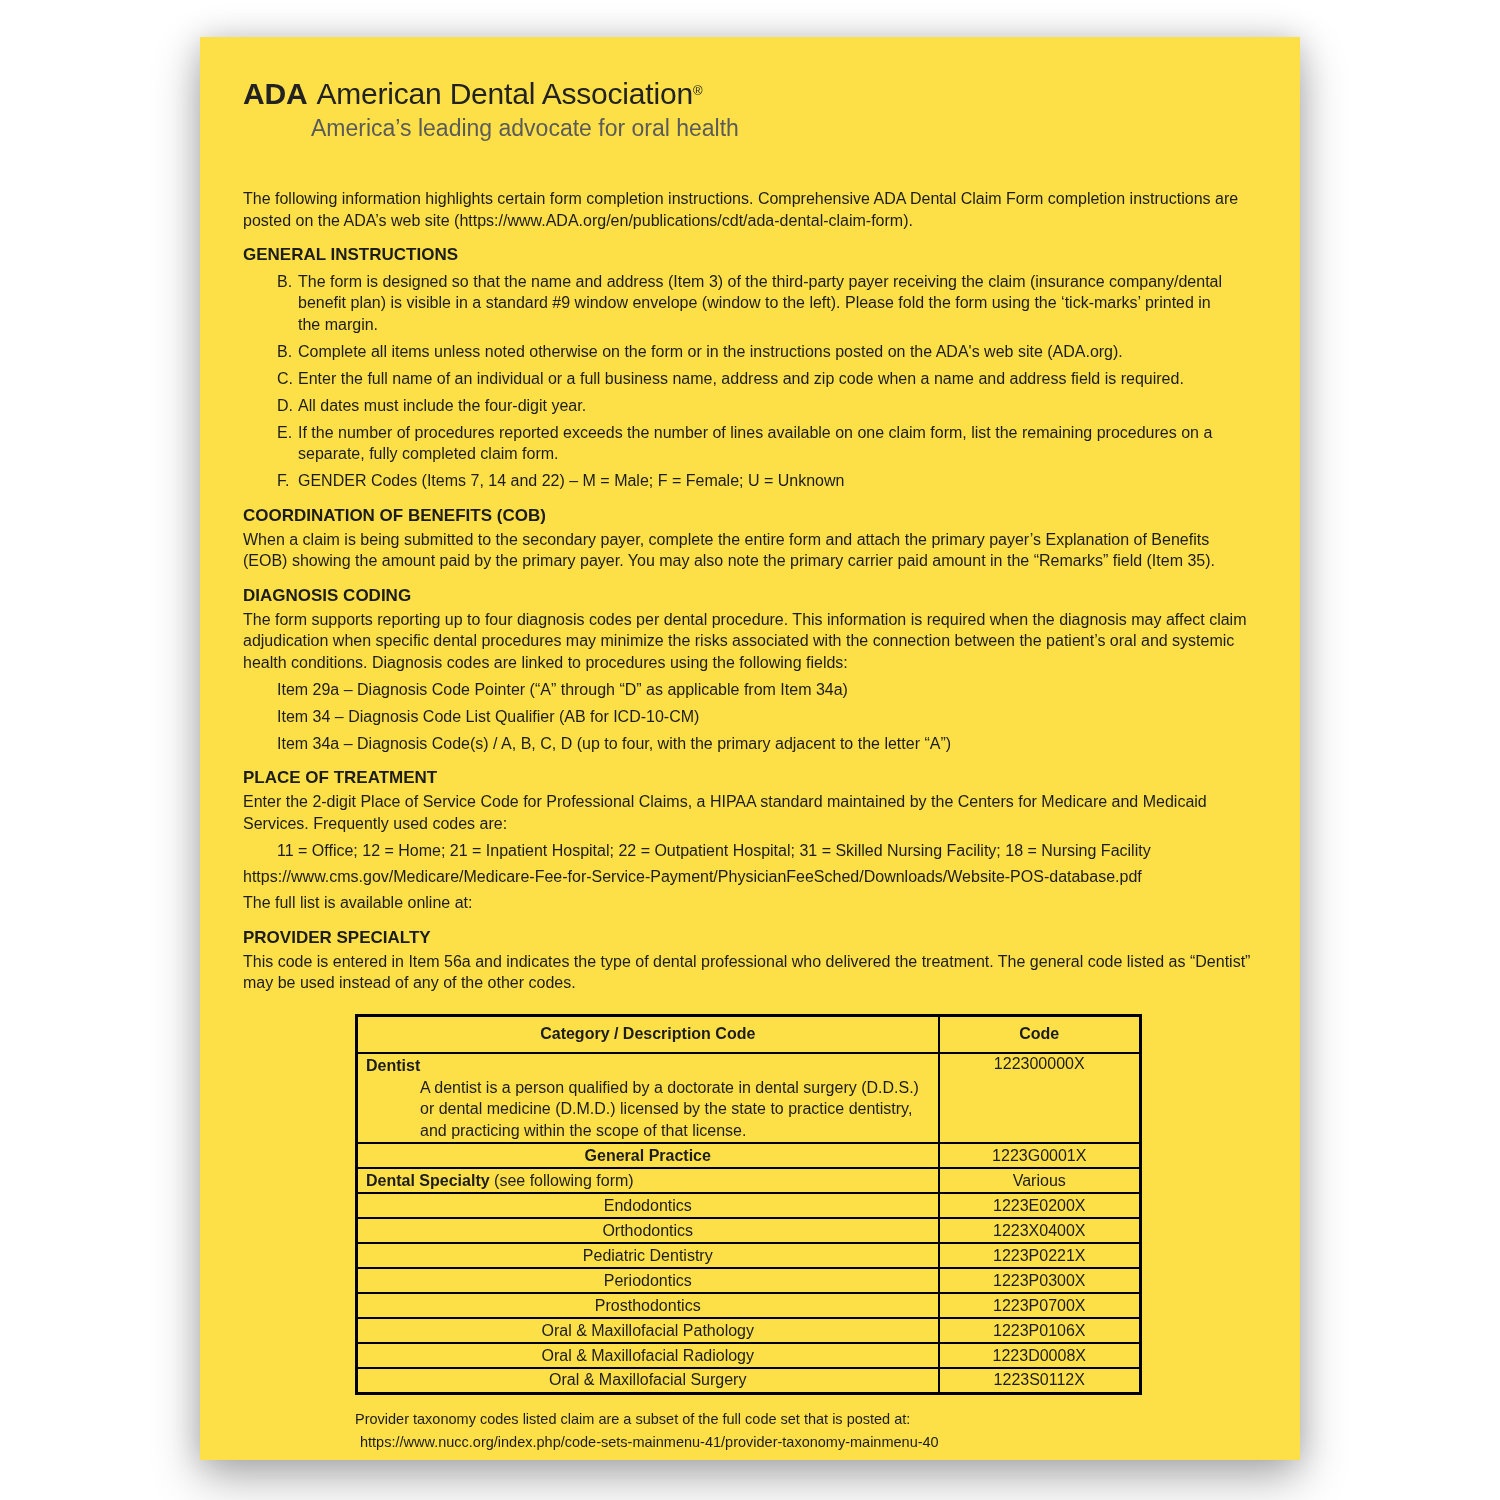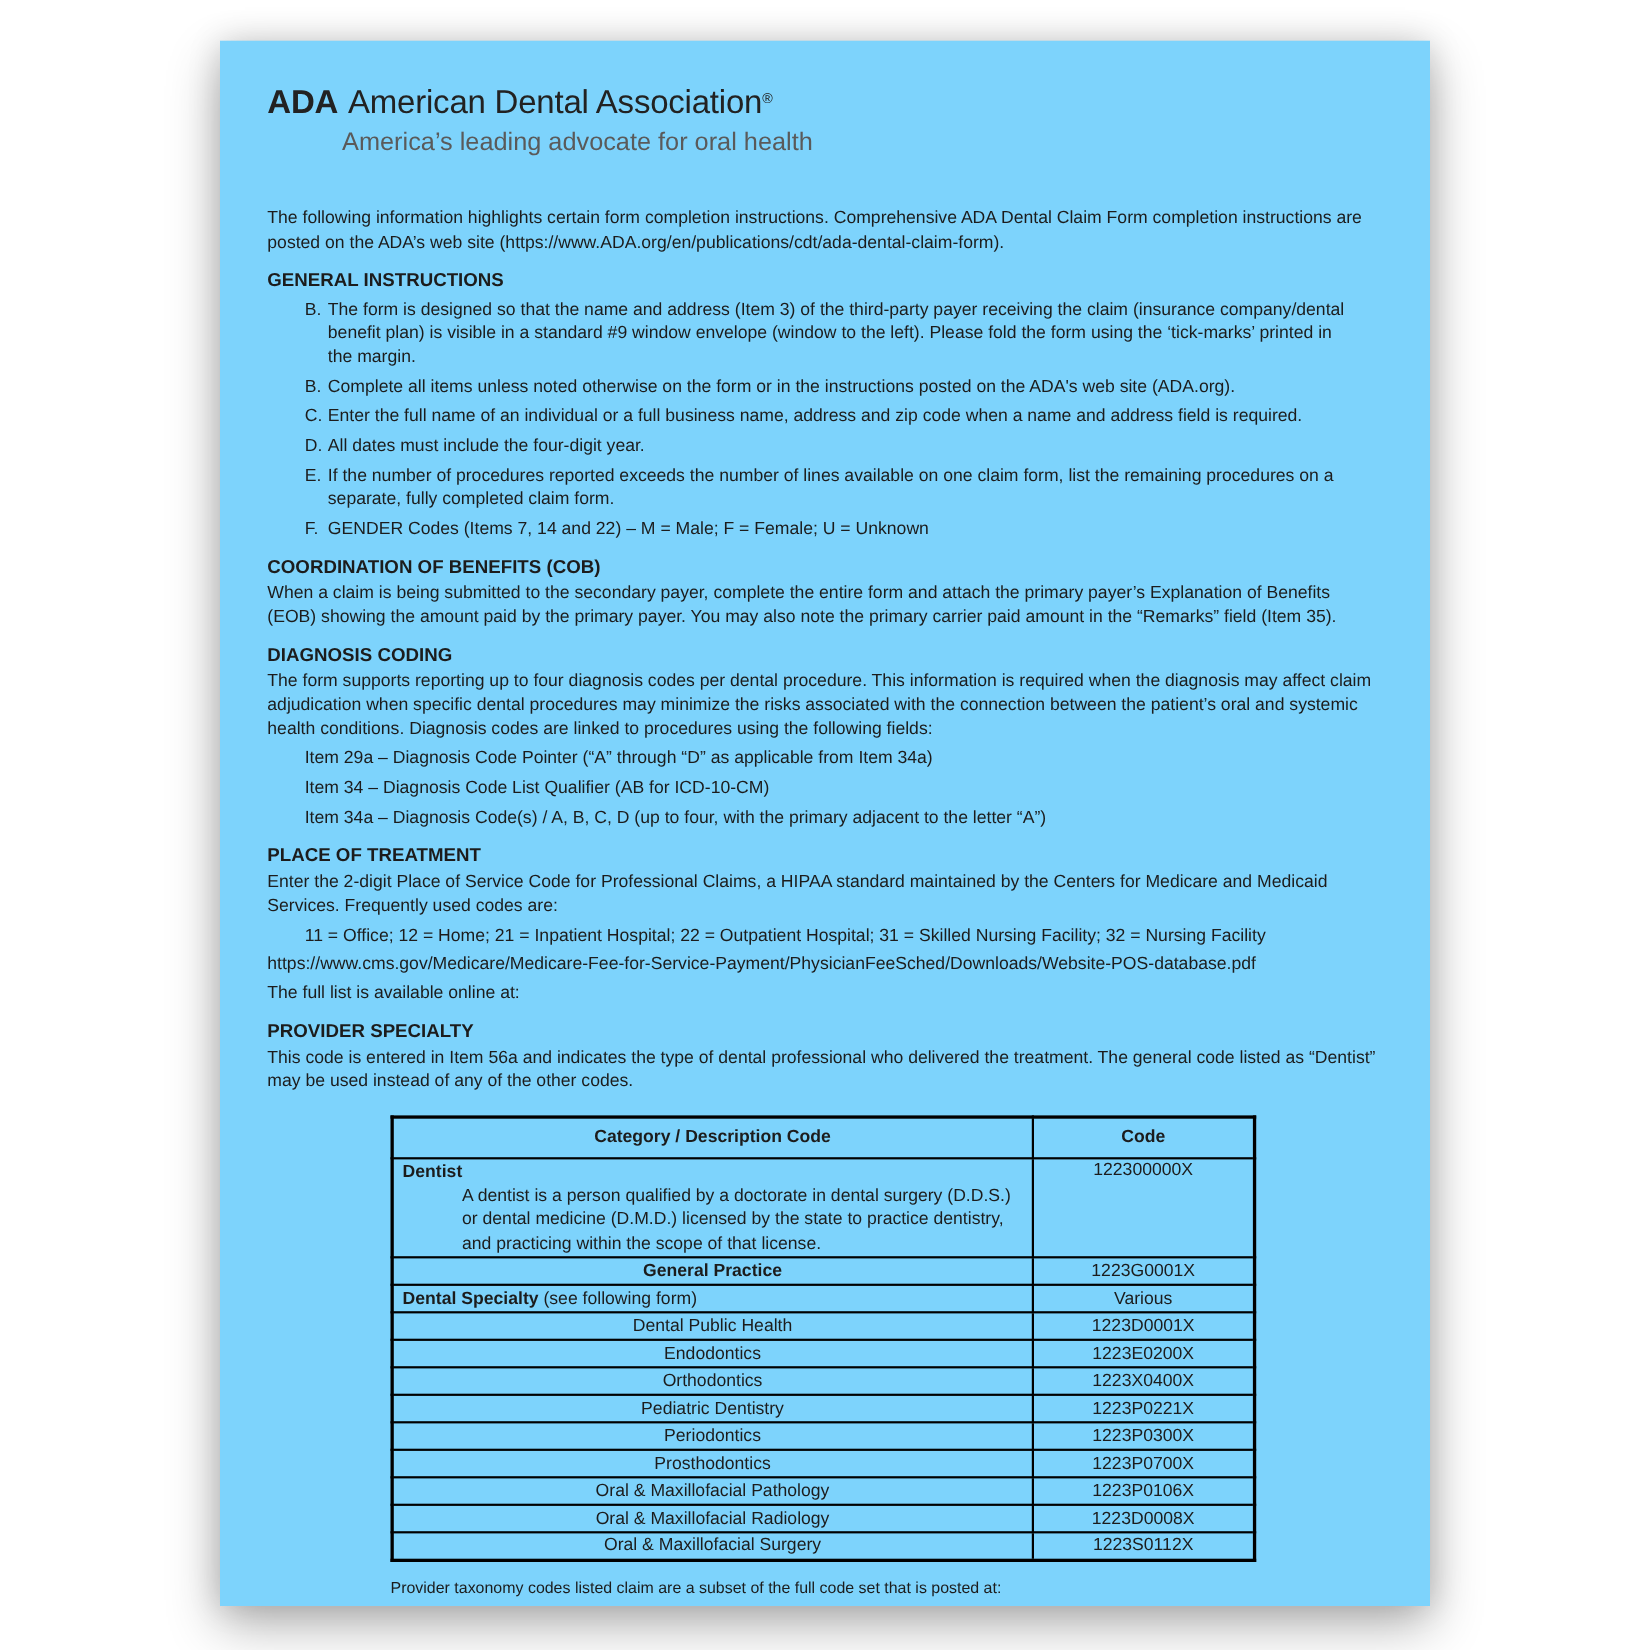--- a/index.html
+++ b/index.html
@@ -7,21 +7,21 @@
   body {
     width:1500px; height:1500px;
     background:#ffffff;
     font-family:"Liberation Sans","DejaVu Sans",sans-serif;
     color:#1c1c1c;
   }
   .page {
     position:relative;
     width:1100px; height:1423px;
     margin:37px 0 0 200px;
-    background:#7dd3fc;
+    background:#fde047;
     box-shadow: 0 18px 45px rgba(0,0,0,0.30), 0 0 28px rgba(0,0,0,0.15);
     padding:40px 42px 0 43px;
     overflow:hidden;
   }
   
   .logo-line { font-size:30px; color:#222; letter-spacing:-0.2px; white-space:nowrap; }
   .logo-abbr { font-weight:700; }
   .logo-name { font-weight:400; margin-left:9px; }
   .logo-reg { font-size:13px; vertical-align:9px; }
   .tagline { margin:4px 0 0 68px; font-size:23px; color:#5a5a5a; }
@@ -103,21 +103,21 @@
   <h2 class="sec-h">DIAGNOSIS CODING</h2>
   <p class="body-text">The form supports reporting up to four diagnosis codes per dental procedure. This information is required when the diagnosis may affect claim adjudication when specific dental procedures may minimize the risks associated with the connection between the patient’s oral and systemic health conditions. Diagnosis codes are linked to procedures using the following fields:</p>
   <div>
     <div class="sub-item">Item 29a – Diagnosis Code Pointer (“A” through “D” as applicable from Item 34a)</div>
     <div class="sub-item">Item 34 – Diagnosis Code List Qualifier (AB for ICD-10-CM)</div>
     <div class="sub-item">Item 34a – Diagnosis Code(s) / A, B, C, D (up to four, with the primary adjacent to the letter “A”)</div>
   </div>
 
   <h2 class="sec-h">PLACE OF TREATMENT</h2>
   <p class="body-text">Enter the 2-digit Place of Service Code for Professional Claims, a HIPAA standard maintained by the Centers for Medicare and Medicaid Services. Frequently used codes are:</p>
-  <div class="codes-line">11 = Office; 12 = Home; 21 = Inpatient Hospital; 22 = Outpatient Hospital; 31 = Skilled Nursing Facility; 32 = Nursing Facility</div>
+  <div class="codes-line">11 = Office; 12 = Home; 21 = Inpatient Hospital; 22 = Outpatient Hospital; 31 = Skilled Nursing Facility; 18 = Nursing Facility</div>
   <div class="plain-line">https://www.cms.gov/Medicare/Medicare-Fee-for-Service-Payment/PhysicianFeeSched/Downloads/Website-POS-database.pdf</div>
   <div class="plain-line">The full list is available online at:</div>
 
   <h2 class="sec-h">PROVIDER SPECIALTY</h2>
   <p class="body-text">This code is entered in Item 56a and indicates the type of dental professional who delivered the treatment. The general code listed as “Dentist” may be used instead of any of the other codes.</p>
 
   <table class="spec-table">
     <colgroup>
         <col class="c1">
         <col class="c2">
@@ -134,24 +134,20 @@
       </td>
       <td class="code-cell vtop">122300000X</td>
     </tr>
     <tr>
       <td class="cat-center bold">General Practice</td>
       <td class="code-cell">1223G0001X</td>
     </tr>
     <tr>
       <td class="cat-left"><span class="bold">Dental Specialty</span><span> (see following form)</span></td>
       <td class="code-cell">Various</td>
-    </tr>
-    <tr>
-      <td class="cat-center">Dental Public Health</td>
-      <td class="code-cell">1223D0001X</td>
     </tr>
     <tr>
       <td class="cat-center">Endodontics</td>
       <td class="code-cell">1223E0200X</td>
     </tr>
     <tr>
       <td class="cat-center">Orthodontics</td>
       <td class="code-cell">1223X0400X</td>
     </tr>
     <tr>

